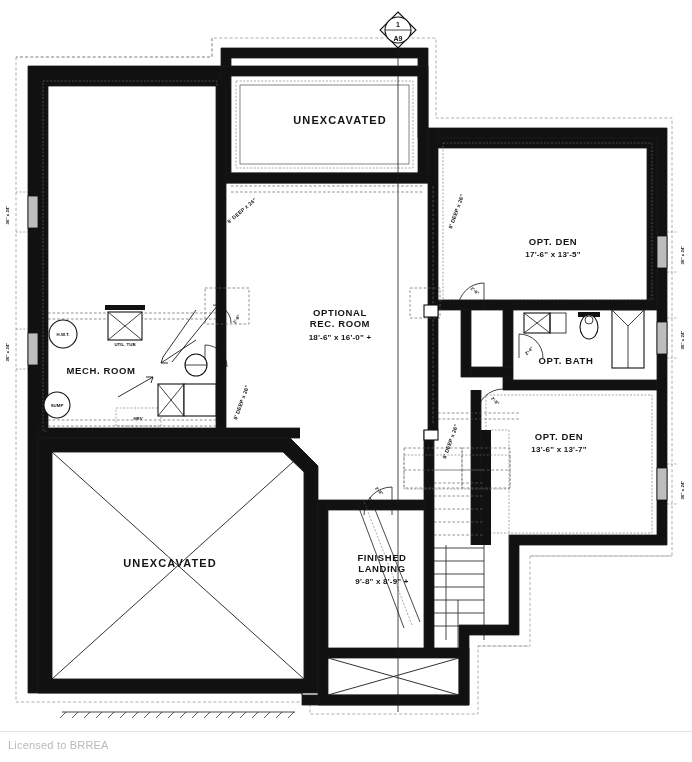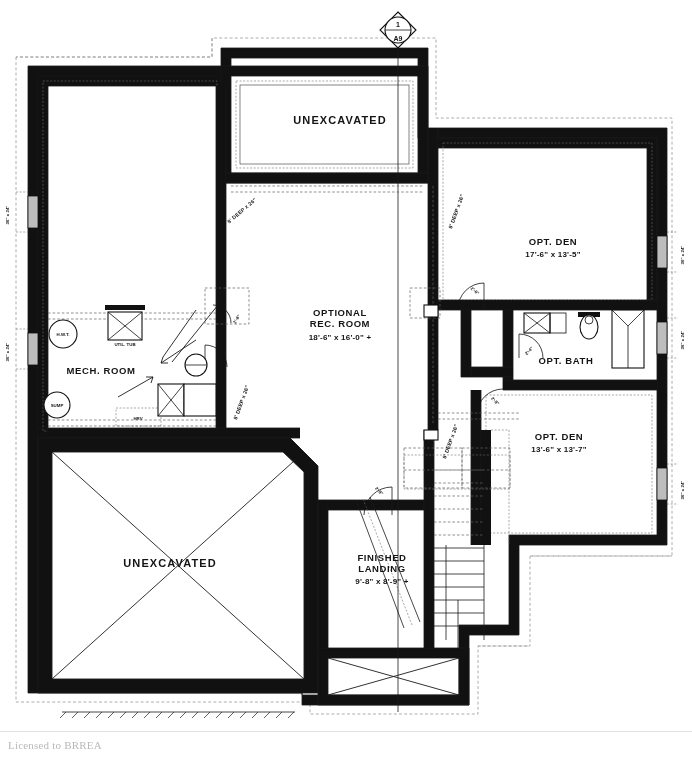--- a/index.html
+++ b/index.html
@@ -28,21 +28,21 @@
     height: 30px;
     background: #ffffff;
     border-top: 1px solid #e2e2e2;
   }
   .footer-text {
     position: absolute;
     left: 8px;
     top: 7px;
     font-size: 11px;
     color: #b9b9b9;
-    font-family: Liberation Serif, serif;
+    font-family: Liberation Sans, sans-serif;
     letter-spacing: 0.2px;
   }
   svg text {
     font-family: "Liberation Sans", sans-serif;
     fill: #141414;
   }
   .room-label {
     font-size: 9.5px;
     font-weight: bold;
     letter-spacing: 0.6px;

